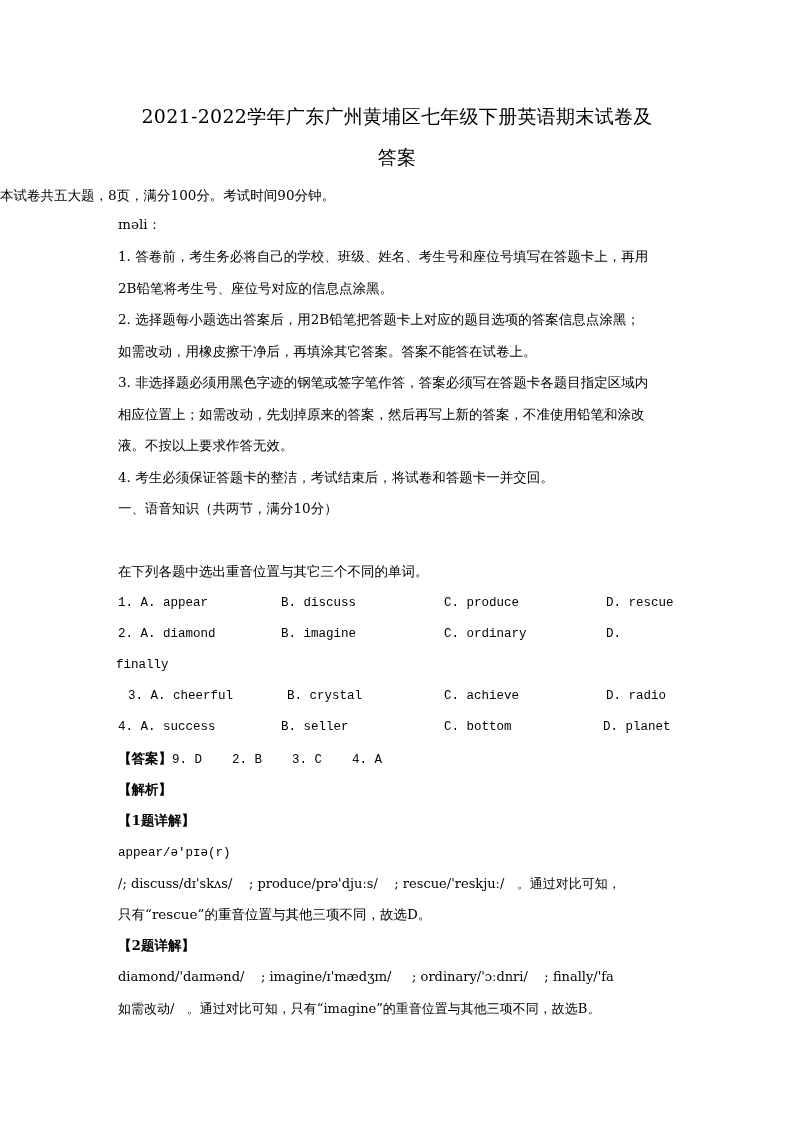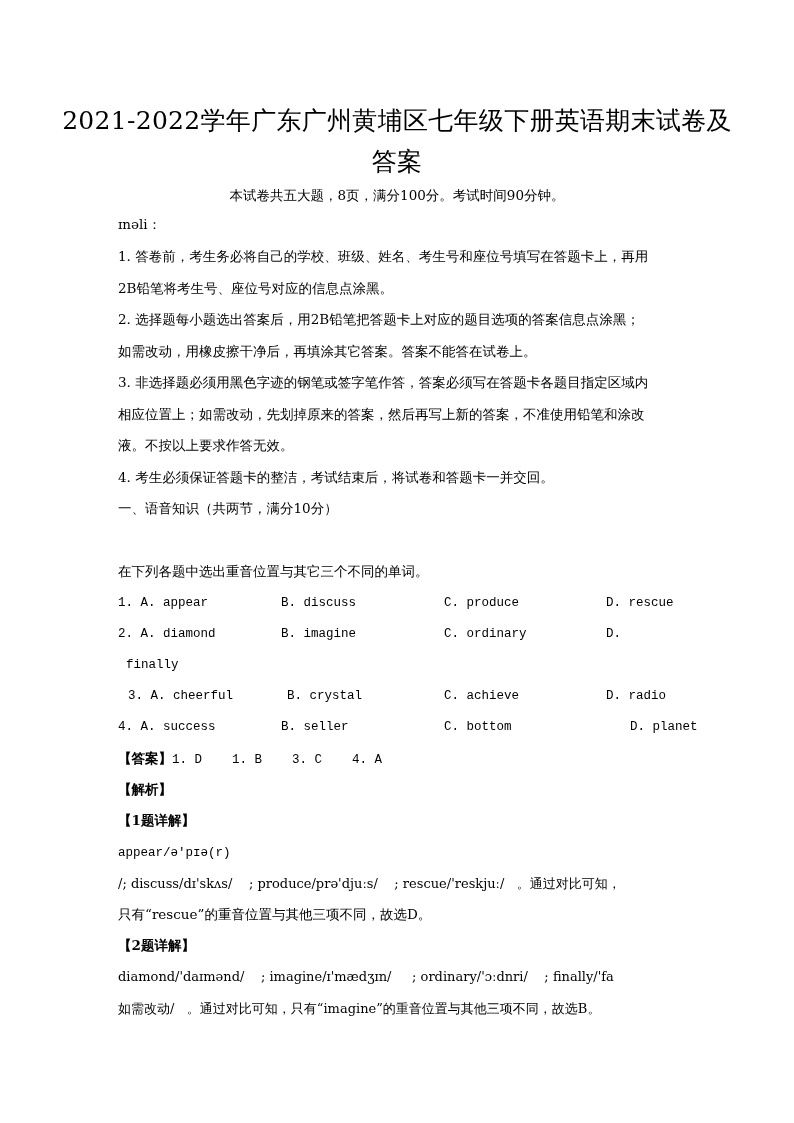--- a/index.html
+++ b/index.html
@@ -4,26 +4,26 @@
   <style>
     html, body { margin: 0; padding: 0; background: #ffffff; }
     body {
       width: 794px; height: 1123px; position: relative; overflow: hidden;
       font-family: "DejaVu Serif", "Liberation Serif", serif;
       color: #000000;
     }
     .page { position: absolute; left: 0; top: 0; width: 794px; height: 1123px; }
     .title {
       position: absolute; left: 0; width: 794px; text-align: center;
-      font-size: 25px; letter-spacing: 0.3px;
+      font-size: 19px; letter-spacing: 0.3px;
     }
     .t1 { top: 104px; }
     .t2 { top: 145px; }
     .sub {
-      position: absolute; top: 187px; left: 0; width: 794px; text-align: center;
+      position: absolute; top: 187px; left: 0; width: 794px; 
       font-size: 13.5px;
     }
     .line {
       position: absolute; left: 118px; font-size: 13.5px; white-space: nowrap;
     }
     .mono { font-family: "Liberation Mono", "DejaVu Sans Mono", monospace; font-size: 12.5px; }
     .opt { position: absolute; font-size: 12.5px; font-family: "Liberation Mono", "DejaVu Sans Mono", monospace; white-space: nowrap; }
     .bold { font-weight: bold; }
   </style>
 </head>
@@ -51,37 +51,37 @@
     <span class="opt" style="left:118px;top:596px">1. A. appear</span>
     <span class="opt" style="left:281px;top:596px">B. discuss</span>
     <span class="opt" style="left:444px;top:596px">C. produce</span>
     <span class="opt" style="left:606px;top:596px">D. rescue</span>
   </div>
   <div>
     <span class="opt" style="left:118px;top:627px">2. A. diamond</span>
     <span class="opt" style="left:281px;top:627px">B. imagine</span>
     <span class="opt" style="left:444px;top:627px">C. ordinary</span>
     <span class="opt" style="left:606px;top:627px">D.</span>
-    <span class="opt" style="left:126px;top:658px">finally</span>
+    <span class="opt" style="left:116px;top:658px">finally</span>
   </div>
   <div>
     <span class="opt" style="left:128px;top:689px">3. A. cheerful</span>
     <span class="opt" style="left:287px;top:689px">B. crystal</span>
     <span class="opt" style="left:444px;top:689px">C. achieve</span>
     <span class="opt" style="left:606px;top:689px">D. radio</span>
   </div>
   <div>
     <span class="opt" style="left:118px;top:720px">4. A. success</span>
     <span class="opt" style="left:281px;top:720px">B. seller</span>
     <span class="opt" style="left:444px;top:720px">C. bottom</span>
-    <span class="opt" style="left:630px;top:720px">D. planet</span>
+    <span class="opt" style="left:603px;top:720px">D. planet</span>
   </div>
 
   <div class="line" style="top:750px">
-    <span class="bold">【答案】</span><span class="mono" style="white-space:pre">1. D    1. B    3. C    4. A</span>
+    <span class="bold">【答案】</span><span class="mono" style="white-space:pre">9. D    2. B    3. C    4. A</span>
   </div>
   <div class="line bold" style="top:781px">【解析】</div>
   <div class="line bold" style="top:812px">【1题详解】</div>
   <div class="line mono" style="top:846px;white-space:pre">appear/ə'pɪə(r)</div>
   <div class="line" style="top:875px;white-space:pre;font-size:13px">/; discuss/dɪ'skʌs/    ; produce/prə'djuːs/    ; rescue/'reskjuː/   。通过对比可知，</div>
   <div class="line" style="top:906px">只有“rescue”的重音位置与其他三项不同，故选D。</div>
   <div class="line bold" style="top:937px">【2题详解】</div>
   <div class="line" style="top:969px;white-space:pre;font-size:13px">diamond/'daɪmənd/    ; imagine/ɪ'mædʒɪn/     ; ordinary/'ɔːdnri/    ; finally/'fa</div>
   <div class="line" style="top:1000px;white-space:pre;font-size:13px">如需改动/   。通过对比可知，只有“imagine”的重音位置与其他三项不同，故选B。</div>
 </div>

